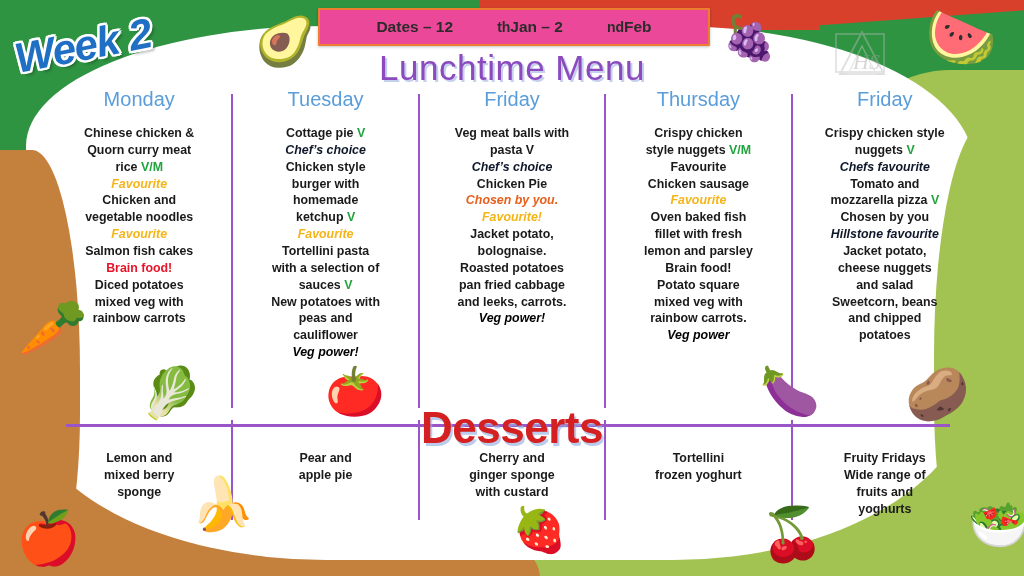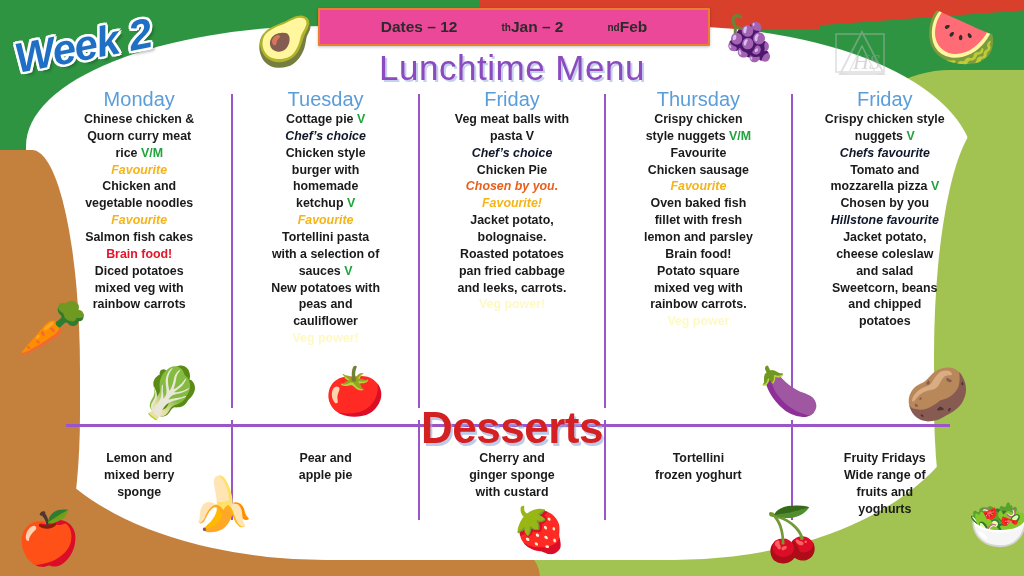--- a/index.html
+++ b/index.html
@@ -55,49 +55,49 @@
   }
 
   
   .dates{
     position:absolute;left:318px;top:8px;width:388px;height:34px;
     background:#ec4899;border:2.5px solid #ed7d31;border-radius:1px;
     display:flex;align-items:center;justify-content:center;
     font-size:15.5px;font-weight:bold;color:#2b2b2b;
     box-shadow:0 1px 3px rgba(0,0,0,.25);
   }
-  .dates sup{font-size:10px;padding-left:44px;}
+  .dates sup{font-size:14px;padding-left:44px;}
 
   
   .title{
     position:absolute;left:0;right:0;top:48px;text-align:center;
     font-size:35px;font-weight:normal;color:#8b4bbf;letter-spacing:.5px;
     text-shadow:2px 2px 0 rgba(150,170,220,.55);
   }
 
   
   .grid{position:absolute;left:46px;top:88px;width:932px;height:320px;
         display:grid;grid-template-columns:repeat(5,1fr);}
   .col{position:relative;padding:0 6px;text-align:center;}
   .col+.col::before{
     content:"";position:absolute;left:-1px;top:6px;width:2px;height:314px;
     background:#9a55c9;
   }
-  .dayname{font-size:20px;color:#5a9ddb;font-weight:normal;}
+  .dayname{font-size:20px;color:#5a9ddb;font-weight:normal;margin-bottom:14px;}
   .meal{font-size:12.4px;font-weight:bold;color:#1a1a1a;line-height:1.36;}
   .meal .v{color:#21a33d;}
   .tag{font-size:12.4px;font-weight:bold;line-height:1.36;}
   .tag.chef{color:#0f172a;font-style:italic;}
   .tag.fav{color:#f5b417;font-style:italic;}
   .tag.favp{color:#1a1a1a;font-style:normal;}
   .tag.brain{color:#e8142a;font-style:normal;}
   .tag.brainp{color:#1a1a1a;font-style:normal;}
   .tag.chosen{color:#e8601c;font-style:italic;}
   .tag.chosenp{color:#1a1a1a;font-style:normal;}
-  .tag.veg{color:#fef9c3;}
+  .tag.veg{color:#000000;font-style:italic;}
 
   
   .dess-rule{position:absolute;left:66px;top:424px;width:884px;height:3px;background:#9a55c9;}
   .dess-title{
     position:absolute;left:0;right:0;top:403px;text-align:center;
     font-size:44px;font-weight:bold;color:#d42020;letter-spacing:-.5px;
     text-shadow:2px 3px 0 rgba(150,175,225,.65);
   }
   .dgrid{position:absolute;left:46px;top:420px;width:932px;height:110px;
          display:grid;grid-template-columns:repeat(5,1fr);}
@@ -218,21 +218,21 @@
       <div class="col">
         <div class="dayname">Friday</div>
         <div class="meal"><span>Crispy chicken style</span></div>
         <div class="meal"><span>nuggets </span><span class="v">V</span></div>
         <div class="tag chef"><span>Chefs favourite</span></div>
         <div class="meal"><span>Tomato and</span></div>
         <div class="meal"><span>mozzarella pizza </span><span class="v">V</span></div>
         <div class="tag chosenp"><span>Chosen by you</span></div>
         <div class="tag chef"><span>Hillstone favourite</span></div>
         <div class="meal"><span>Jacket potato,</span></div>
-        <div class="meal"><span>cheese coleslaw</span></div>
+        <div class="meal"><span>cheese nuggets</span></div>
         <div class="meal"><span>and salad</span></div>
         <div class="meal"><span>Sweetcorn, beans</span></div>
         <div class="meal"><span>and chipped</span></div>
         <div class="meal"><span>potatoes</span></div>
       </div>
     </div>
 
   <div class="dess-rule"></div>
   <div class="dess-title">Desserts</div>
   <div class="dgrid" id="dessert-grid">

